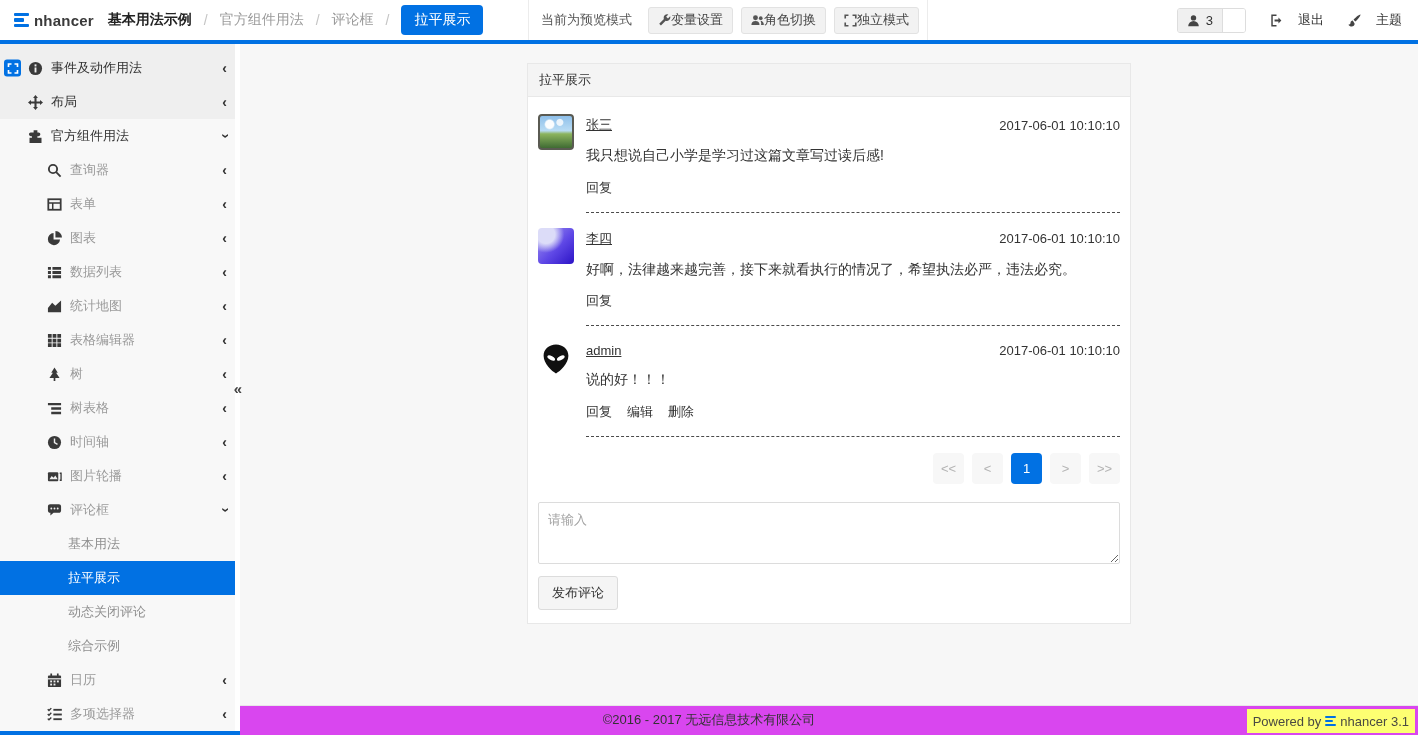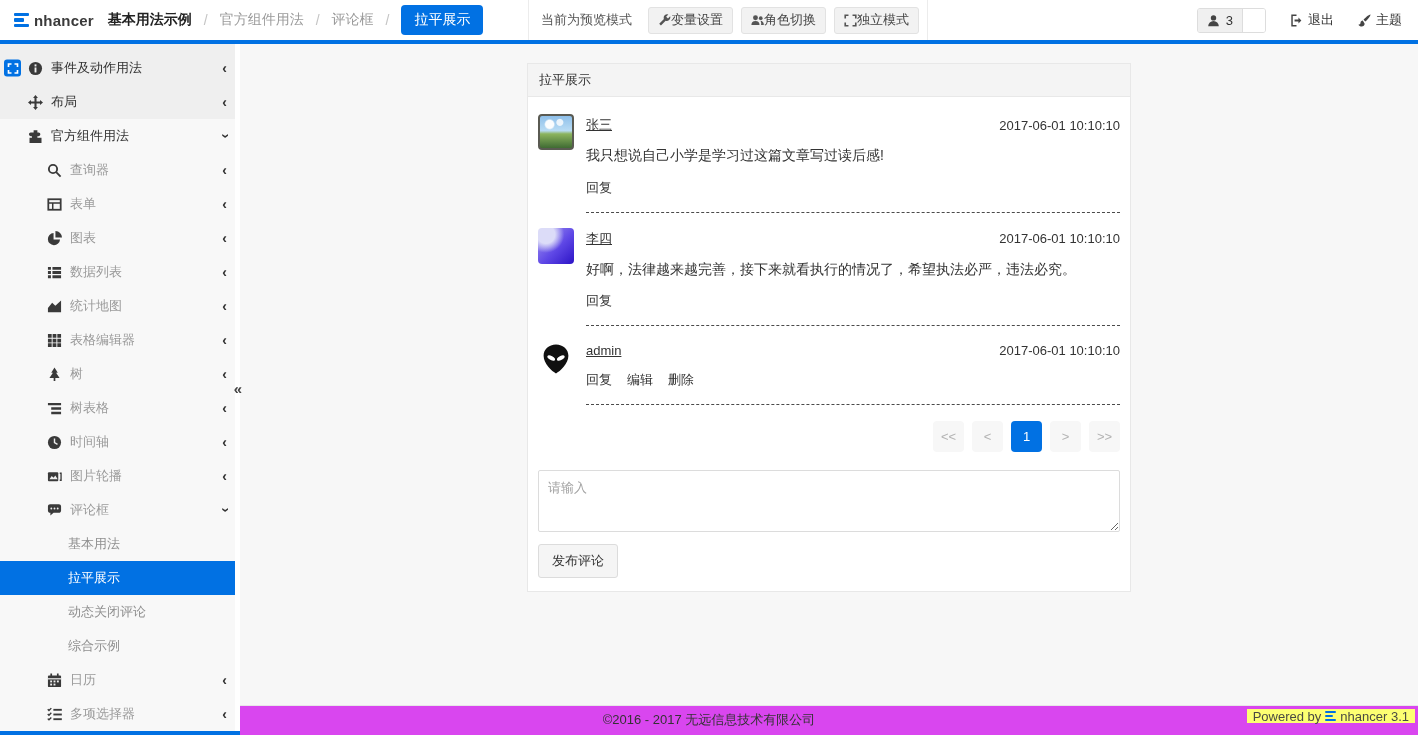--- a/index.html
+++ b/index.html
@@ -27,21 +27,21 @@
   .nav-actions{display:flex;align-items:center;gap:8px;}
   .nav-btn{display:inline-flex;align-items:center;background:#f2f2f2;border:1px solid #e2e2e2;
     border-radius:3px;height:27px;padding:0 9px;font-size:13px;color:#444;cursor:pointer;white-space:nowrap;}
   .nav-btn .btn-icon{width:13px;height:13px;color:#555;}
   .nav-right{position:absolute;right:16px;top:0;height:40px;display:flex;align-items:center;gap:24px;}
   .user-split{display:flex;border:1px solid #ddd;border-radius:3px;overflow:hidden;height:25px;cursor:pointer;}
   .user-seg1{display:flex;align-items:center;gap:6px;background:#f0f0f0;padding:0 9px;
     border-right:1px solid #ddd;font-size:13px;color:#333;}
   .user-seg1 .btn-icon{width:13px;height:13px;color:#444;}
   .user-seg2{width:22px;background:#fff;}
-  .nav-link{display:inline-flex;align-items:center;gap:5px;color:#333;font-size:13px;cursor:pointer;}
+  .nav-link{display:inline-flex;align-items:center;gap:15px;color:#333;font-size:13px;cursor:pointer;}
   .nav-link .btn-icon{width:13px;height:13px;color:#444;}
 
   
   .sidebar{position:absolute;top:44px;left:0;bottom:0;width:240px;background:#efefef;
     border-bottom:4px solid var(--accent);z-index:5;}
   .sidebar-gutter{position:absolute;top:0;right:0;bottom:0;width:5px;background:#fff;}
   .menu{padding-top:7px;}
   .menu-item{position:relative;height:34px;display:flex;align-items:center;font-size:13px;cursor:pointer;}
   .menu-item.open-group{background:#f8f8f8;}
   .menu-item.lvl0{padding-left:28px;}
@@ -96,21 +96,21 @@
     padding:8px 9px;font-size:13px;color:#333;font-family:inherit;resize:both;outline:none;display:block;}
   .composer-textarea::placeholder{color:#a3a3a3;}
   .composer-counter{text-align:right;font-size:13px;color:#333;margin-top:4px;}
   .composer-submit{margin-top:12px;background:#f5f5f5;border:1px solid #dcdcdc;border-radius:3px;
     padding:7px 13px;font-size:13px;color:#333;cursor:pointer;font-family:inherit;}
 
   
   .footer{position:absolute;left:0;right:0;bottom:0;height:30px;background:#d946ef;
     border-top:1px solid #e7e7e7;z-index:3;}
   .footer-text{text-align:center;line-height:28px;font-size:13px;color:#333;}
-  .powered{position:absolute;right:3px;top:3px;height:14px;background:var(--highlight);
+  .powered{position:absolute;right:3px;top:3px;height:24px;background:var(--highlight);
     padding:0 6px;font-size:13px;color:#4a4a42;display:flex;align-items:center;gap:4px;cursor:pointer;}
   .powered-mark{display:flex;flex-direction:column;gap:1.8px;}
   .powered-mark b{display:block;height:2.4px;background:var(--accent);border-radius:1px;width:11px;}
   .powered-mark b.mid{width:7.5px;}
 </style>
 </head>
 <body>
 
 <header class="navbar">
   <div class="logo">
@@ -422,20 +422,21 @@
               <svg viewBox="0 0 16 16">
                 <path d="M8 .8c3.6 0 6.2 2.5 6.2 5.6 0 4-4.2 7.8-6.2 8.8-2-1-6.2-4.8-6.2-8.8C1.8 3.3 4.4.8 8 .8z" fill="#101010"></path>
                 <ellipse cx="5.6" cy="7.5" rx="2.1" ry="1" transform="rotate(28 5.6 7.5)" fill="#fff"></ellipse>
                 <ellipse cx="10.4" cy="7.5" rx="2.1" ry="1" transform="rotate(-28 10.4 7.5)" fill="#fff"></ellipse>
               </svg>
             </div>
             <div class="comment-head">
               <a class="comment-name">admin</a>
               <span class="comment-time">2017-06-01 10:10:10</span>
             </div>
+            <p class="comment-text">说的好！！！</p>
             <div class="comment-actions">
               <a class="comment-action">回复</a>
               <a class="comment-action">编辑</a>
               <a class="comment-action">删除</a>
             </div>
             <hr class="comment-divider">
           </article>
         </div>
       <div class="pagination" id="pagination">
           <button class="page-btn">&lt;&lt;</button>

